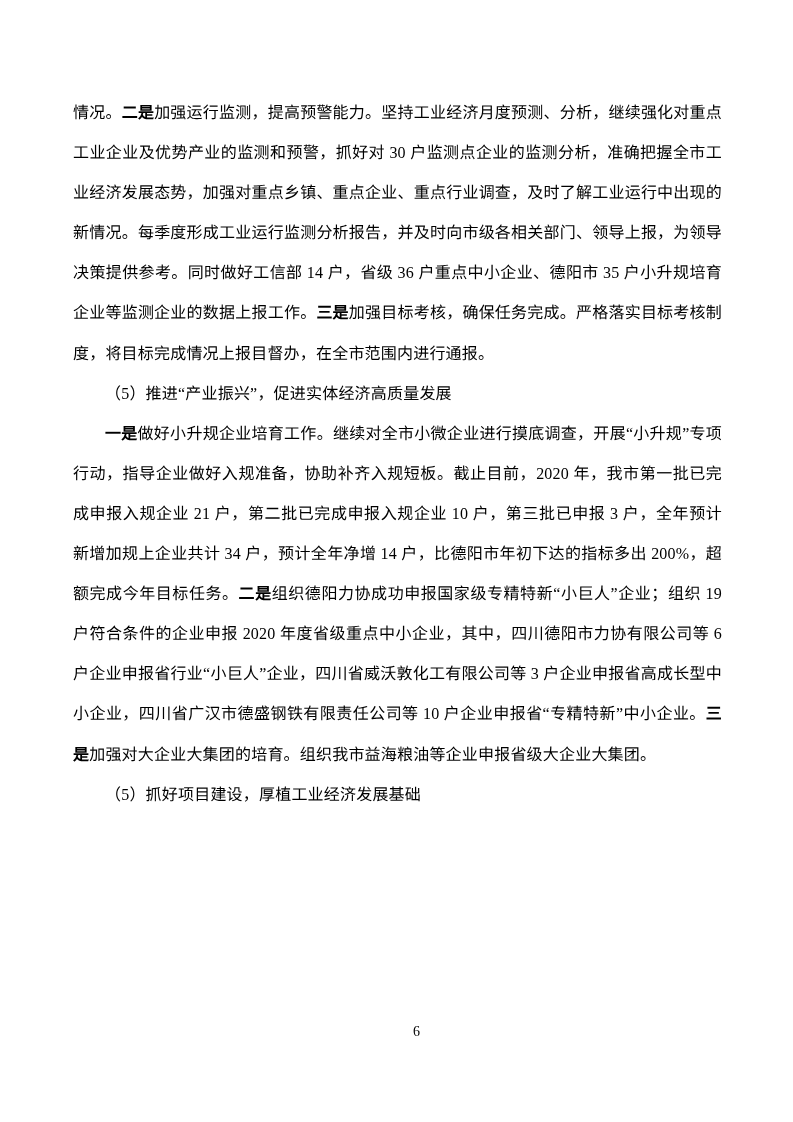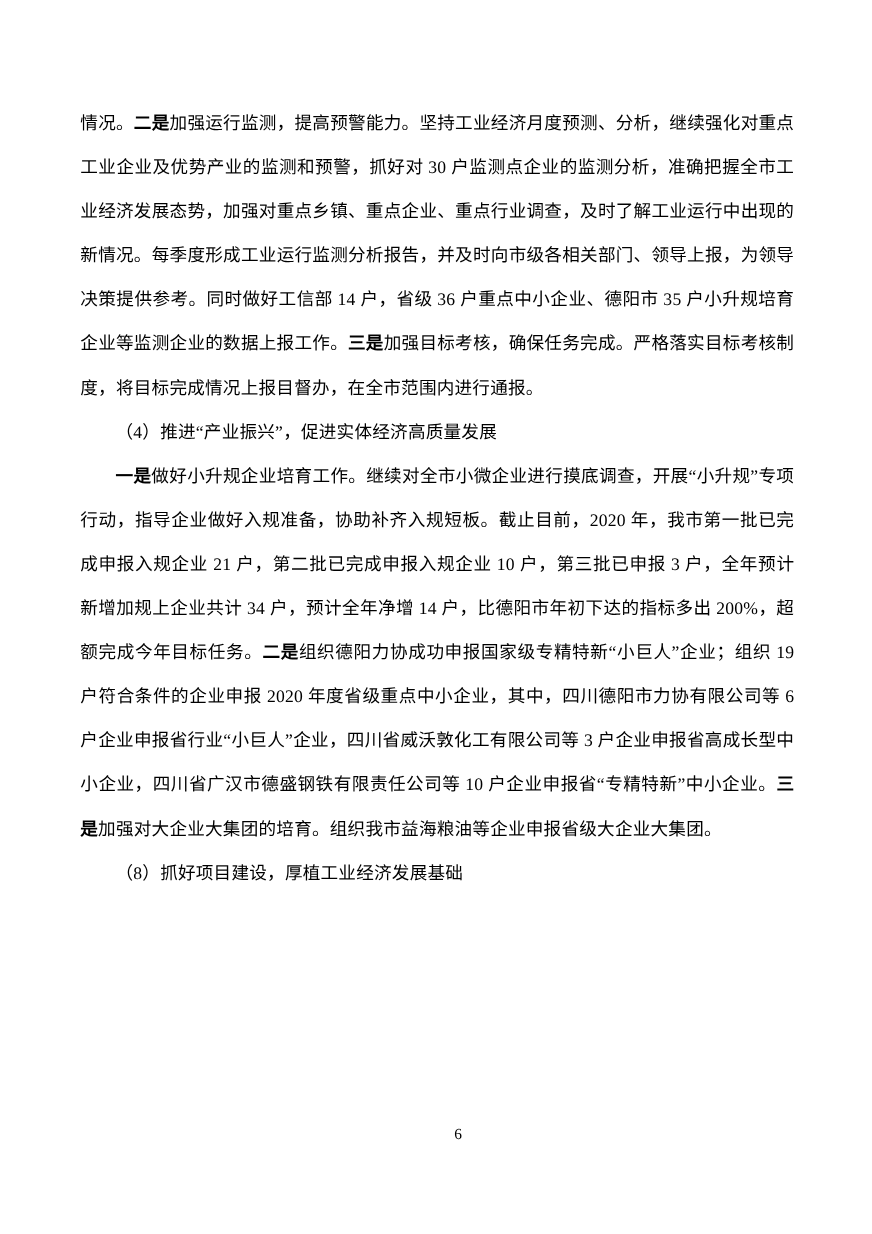--- a/index.html
+++ b/index.html
@@ -53,23 +53,23 @@
   }
 </style>
 </head>
 <body>
 
 <div class="page">
   <div class="content">
 
     <p class="para"><span>情况。</span><b>二是</b><span>加强运行监测，提高预警能力。坚持工业经济月度预测、分析，继续强化对重点工业企业及优势产业的监测和预警，抓好对 30 户监测点企业的监测分析，准确把握全市工业经济发展态势，加强对重点乡镇、重点企业、重点行业调查，及时了解工业运行中出现的新情况。每季度形成工业运行监测分析报告，并及时向市级各相关部门、领导上报，为领导决策提供参考。同时做好工信部 14 户，省级 36 户重点中小企业、德阳市 35 户小升规培育企业等监测企业的数据上报工作。</span><b>三是</b><span>加强目标考核，确保任务完成。严格落实目标考核制度，将目标完成情况上报目督办，在全市范围内进行通报。</span></p>
 
-    <p class="para indent"><span>（4）推进“产业振兴”，促进实体经济高质量发展</span></p>
+    <p class="para indent"><span>（5）推进“产业振兴”，促进实体经济高质量发展</span></p>
 
     <p class="para indent"><b>一是</b><span>做好小升规企业培育工作。继续对全市小微企业进行摸底调查，开展“小升规”专项行动，指导企业做好入规准备，协助补齐入规短板。截止目前，2020 年，我市第一批已完成申报入规企业 21 户，第二批已完成申报入规企业 10 户，第三批已申报 3 户，全年预计新增加规上企业共计 34 户，预计全年净增 14 户，比德阳市年初下达的指标多出 200%，超额完成今年目标任务。</span><b>二是</b><span>组织德阳力协成功申报国家级专精特新“小巨人”企业；组织 19 户符合条件的企业申报 2020 年度省级重点中小企业，其中，四川德阳市力协有限公司等 6 户企业申报省行业“小巨人”企业，四川省威沃敦化工有限公司等 3 户企业申报省高成长型中小企业，四川省广汉市德盛钢铁有限责任公司等 10 户企业申报省“专精特新”中小企业。</span><b>三是</b><span>加强对大企业大集团的培育。组织我市益海粮油等企业申报省级大企业大集团。</span></p>
 
-    <p class="para indent"><span>（8）抓好项目建设，厚植工业经济发展基础</span></p>
+    <p class="para indent"><span>（5）抓好项目建设，厚植工业经济发展基础</span></p>
 
 
   </div>
 
   <div class="page-number">6</div>
 </div>
 
 </body></html>

